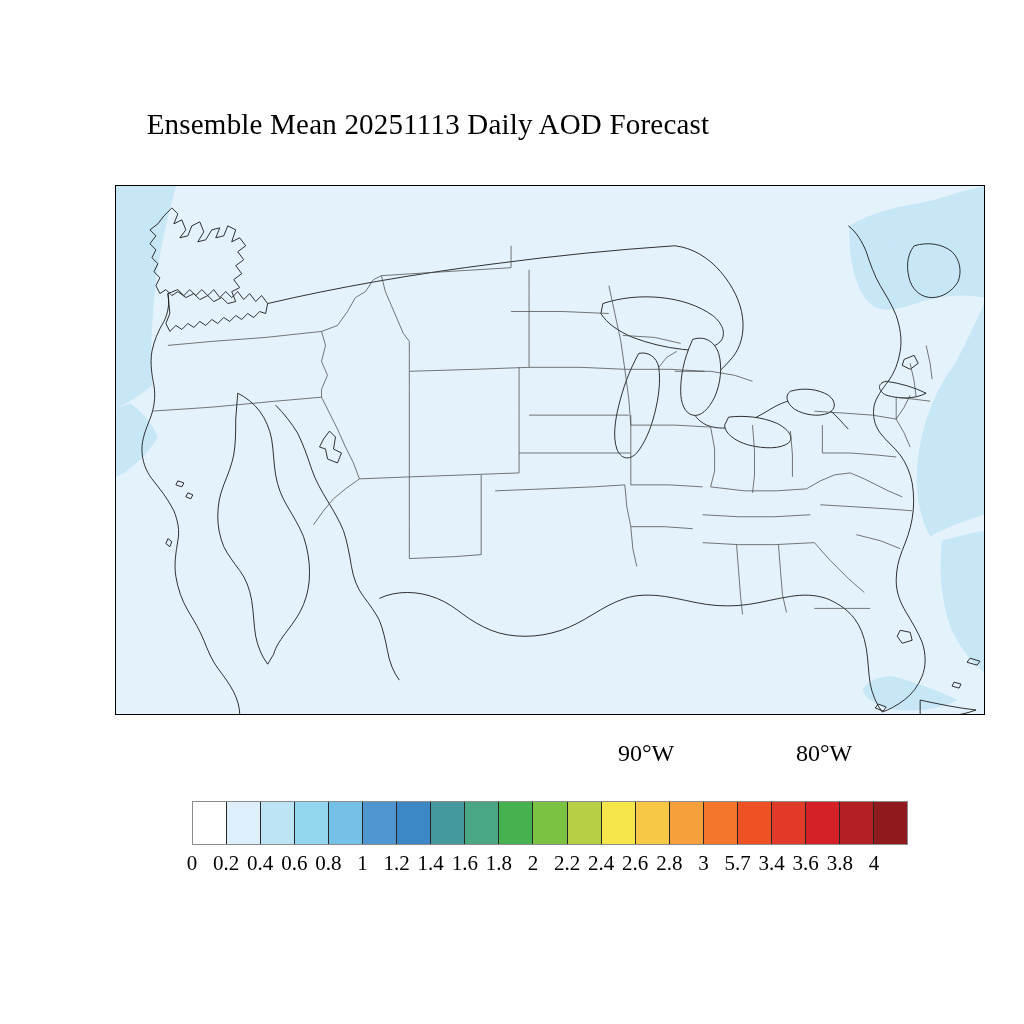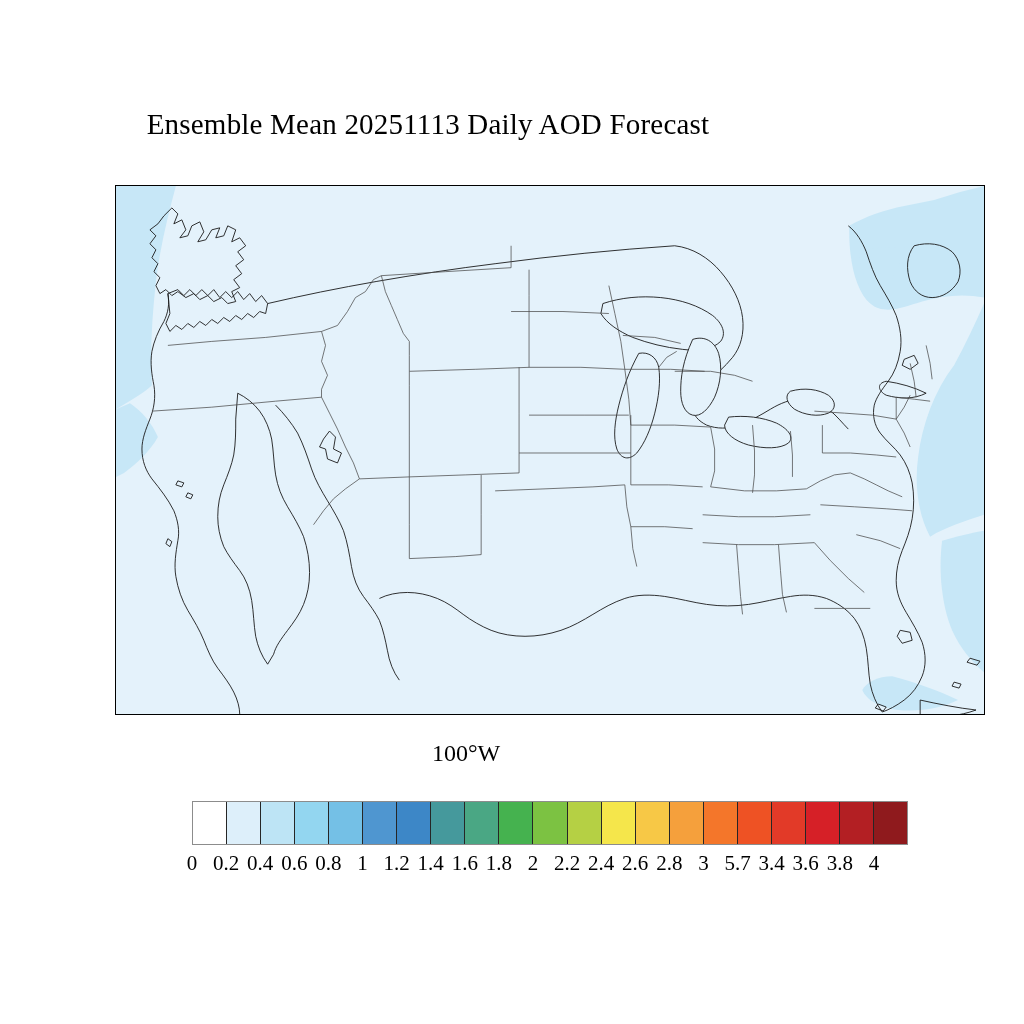--- a/index.html
+++ b/index.html
@@ -291,21 +291,22 @@
         <path d="M782,212 L782,234"></path>
 
         <path d="M782,234 L790,248 L796,262"></path>
 
         <path d="M544,182 L552,172 L562,166"></path>
       </g>
     </svg>
 
   </div>
 
-  <div class="xlabel" style="left:466px;">100°W</div>
+  <div class="xlabel" style="left:646px;">90°W</div>
+  <div class="xlabel" style="left:824px;">80°W</div>
 
   <div id="colorbar">
       <div class="cb-seg" title="0" style="background: rgb(255, 255, 255);"></div>
       <div class="cb-seg" title="0.2" style="background: rgb(221, 239, 250);"></div>
       <div class="cb-seg" title="0.4" style="background: rgb(189, 228, 245);"></div>
       <div class="cb-seg" title="0.6" style="background: rgb(147, 214, 240);"></div>
       <div class="cb-seg" title="0.8" style="background: rgb(116, 192, 230);"></div>
       <div class="cb-seg" title="1" style="background: rgb(79, 150, 208);"></div>
       <div class="cb-seg" title="1.2" style="background: rgb(61, 135, 199);"></div>
       <div class="cb-seg" title="1.4" style="background: rgb(69, 153, 156);"></div>

